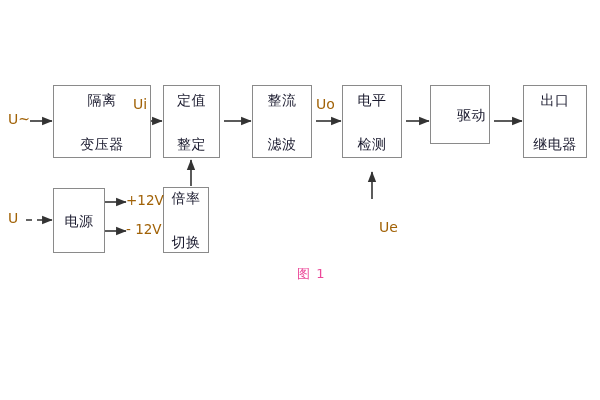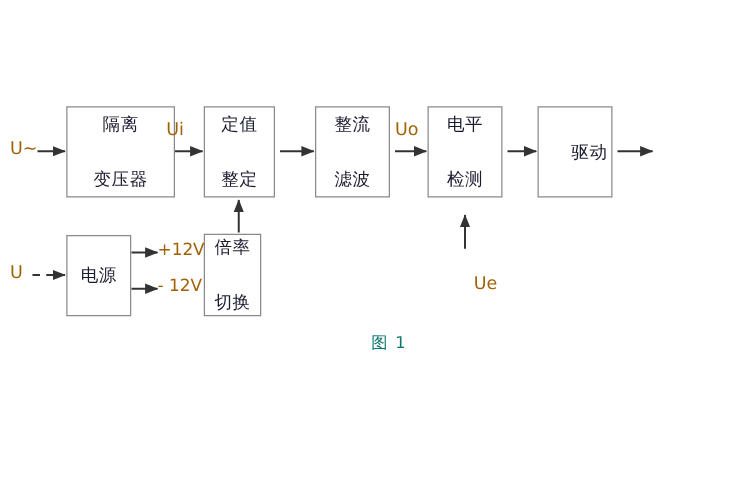--- a/index.html
+++ b/index.html
@@ -43,21 +43,21 @@
     color: #a16207;
     font-size: 13.5px;
     white-space: nowrap;
     line-height: 1;
   }
   .lbl-sig {
     font-size: 14px;
   }
   .caption {
     position: absolute;
-    color: #0f766e;
+    color: #ec4899;
     font-size: 13px;
     white-space: nowrap;
     letter-spacing: 1px;
   }
   
   #arrows {
     position: absolute;
     left: 0;
     top: 0;
     width: 600px;
@@ -93,44 +93,48 @@
 
     <line x1="105" y1="202" x2="126" y2="202" stroke="#333333" stroke-width="1.6" marker-end="url(#ah)"></line>
 
     <line x1="105" y1="231" x2="126" y2="231" stroke="#333333" stroke-width="1.6" marker-end="url(#ah)"></line>
 
     <line x1="191" y1="186" x2="191" y2="160" stroke="#333333" stroke-width="1.6" marker-end="url(#ah)"></line>
 
     <line x1="372" y1="199" x2="372" y2="172" stroke="#333333" stroke-width="1.6" marker-end="url(#ah)"></line>
   </svg>
 
-  <div class="block" style="left:53px; top:85px; width:87px; height:73px;text-align:center;">
+  <div class="block" style="left:53px; top:85px; width:98px; height:73px;text-align:center;">
     <span class="ln">隔离</span>
     <span class="ln">变压器</span>
   </div>
 
   <div class="block" style="left:163px; top:85px; width:57px; height:73px;">
     <span class="ln">定值</span>
     <span class="ln">整定</span>
   </div>
 
   <div class="block" style="left:252px; top:85px; width:60px; height:73px;">
     <span class="ln">整流</span>
     <span class="ln">滤波</span>
   </div>
 
   <div class="block" style="left:342px; top:85px; width:60px; height:73px;">
     <span class="ln">电平</span>
     <span class="ln">检测</span>
   </div>
 
-  <div class="block" style="left:430px; top:85px; width:60px; height:73px;padding-left:23px;">
+  <div class="block" style="left:430px; top:85px; width:60px; height:59px;padding-left:23px;">
     <span class="ln">驱动</span>
   </div>
 
+  <div class="block" style="left:523px; top:85px; width:64px; height:73px;">
+    <span class="ln">出口</span>
+    <span class="ln">继电器</span>
+  </div>
 
   <div class="block" style="left:53px; top:188px; width:52px; height:65px;">
     <span class="ln">电源</span>
   </div>
 
   <div class="block" style="left:163px; top:187px; width:46px; height:66px;">
     <span class="ln">倍率</span>
     <span class="ln">切换</span>
   </div>
 

